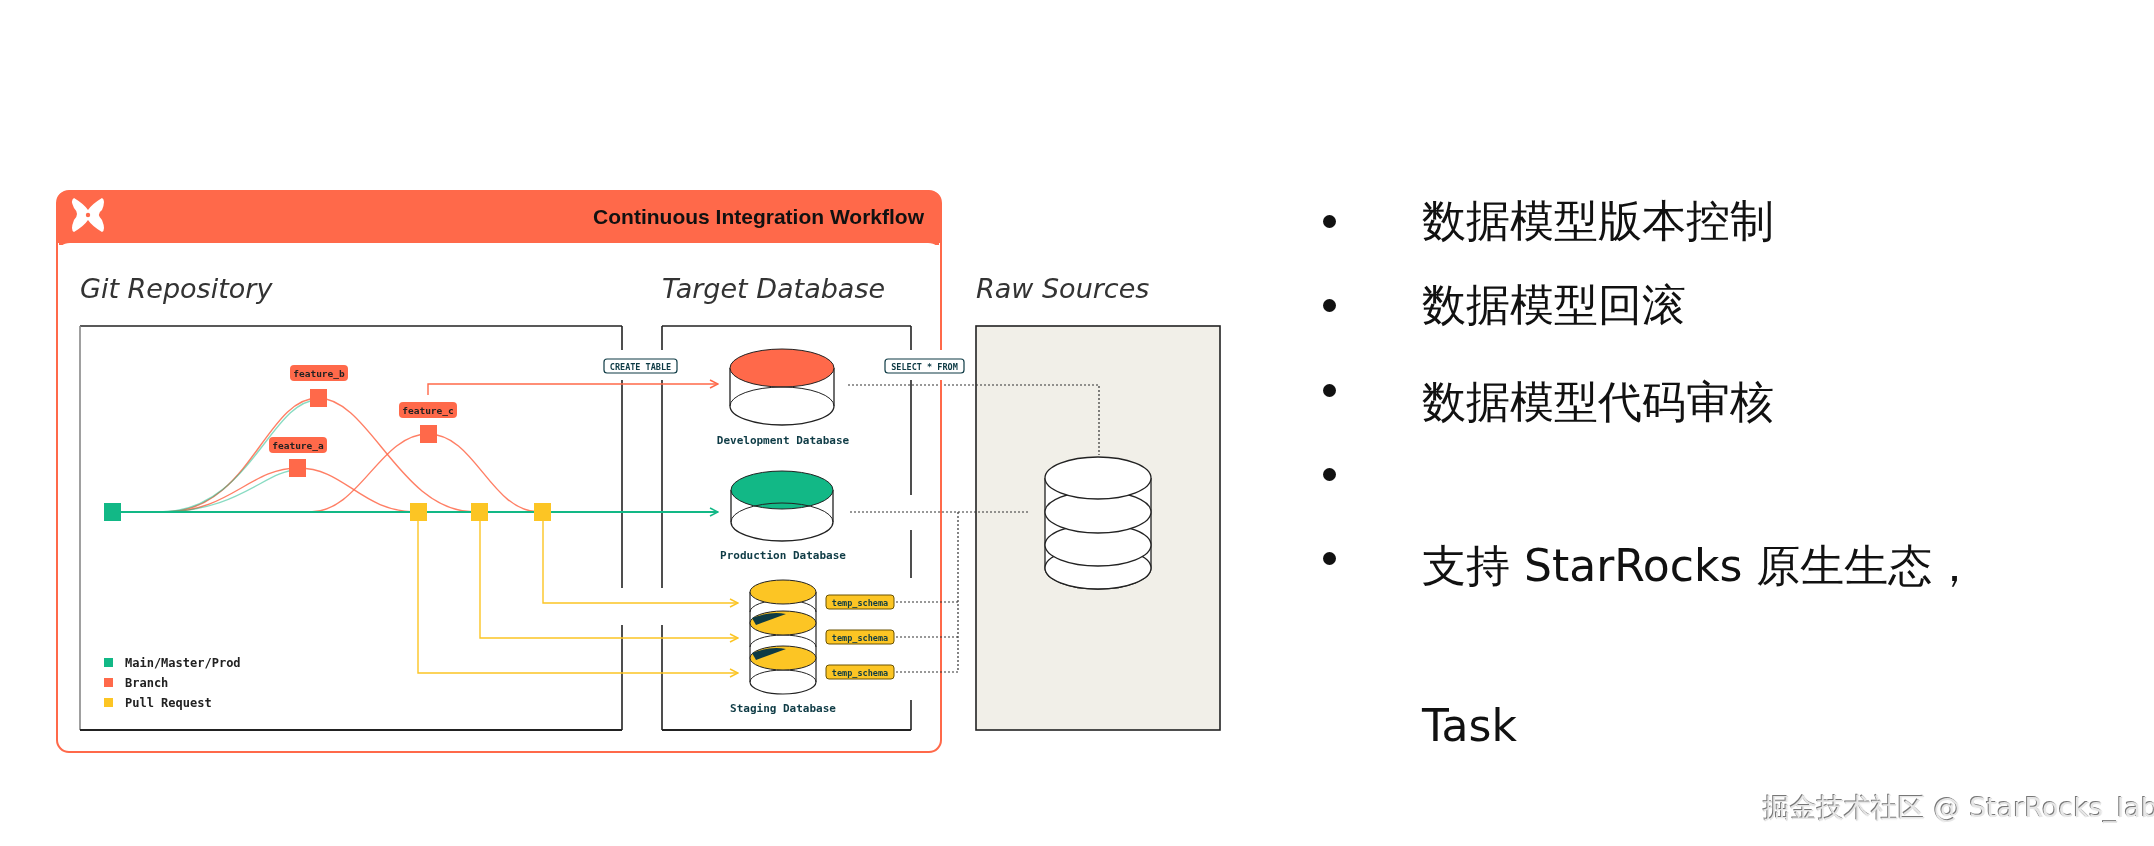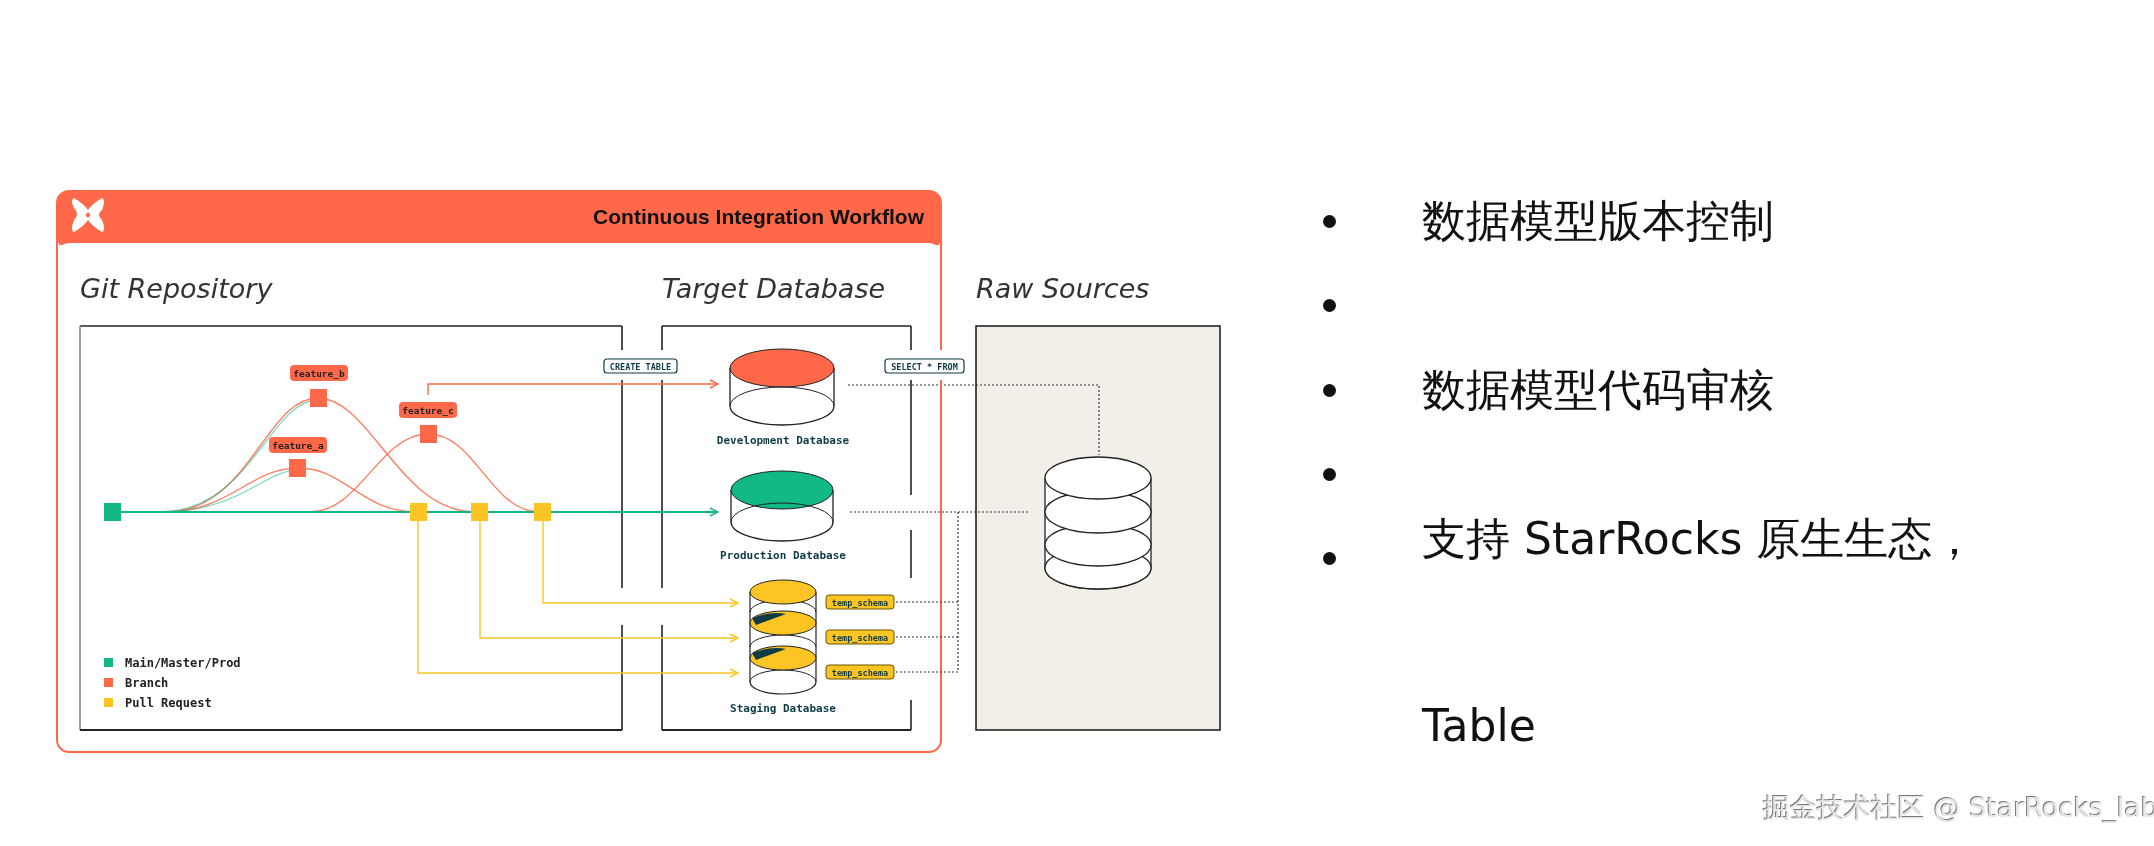--- a/index.html
+++ b/index.html
@@ -188,24 +188,25 @@
     <rect x="104" y="698" width="9" height="9" fill="#fcc524"></rect>
     <text x="125" y="707" font-family="DejaVu Sans Mono, monospace" font-size="12" font-weight="bold" fill="#222">Pull Request</text>
   </g>
 </svg>
 
 <div class="bullets">
   <div class="bullet-dot" style="top:215px"></div>
   <div class="bullet-text" style="top:193px">数据模型版本控制</div>
 
   <div class="bullet-dot" style="top:299px"></div>
+  <div class="bullet-text" style="top:277px">数据模型回滚</div>
 
   <div class="bullet-dot" style="top:384px"></div>
-  <div class="bullet-text" style="top:362px">数据模型代码审核</div>
+  <div class="bullet-text" style="top:374px">数据模型代码审核</div>
 
   <div class="bullet-dot" style="top:468px"></div>
 
   <div class="bullet-dot" style="top:552px"></div>
-  <div class="bullet-text" style="top:511px">支持 StarRocks 原生生态，</div>
-  <div class="bullet-text" style="top:698px">Table</div>
+  <div class="bullet-text" style="top:538px">支持 StarRocks 原生生态，</div>
+  <div class="bullet-text" style="top:698px">Task</div>
 </div>
 
 <div class="watermark">掘金技术社区 @ StarRocks_labs</div>
 
 </body></html>

